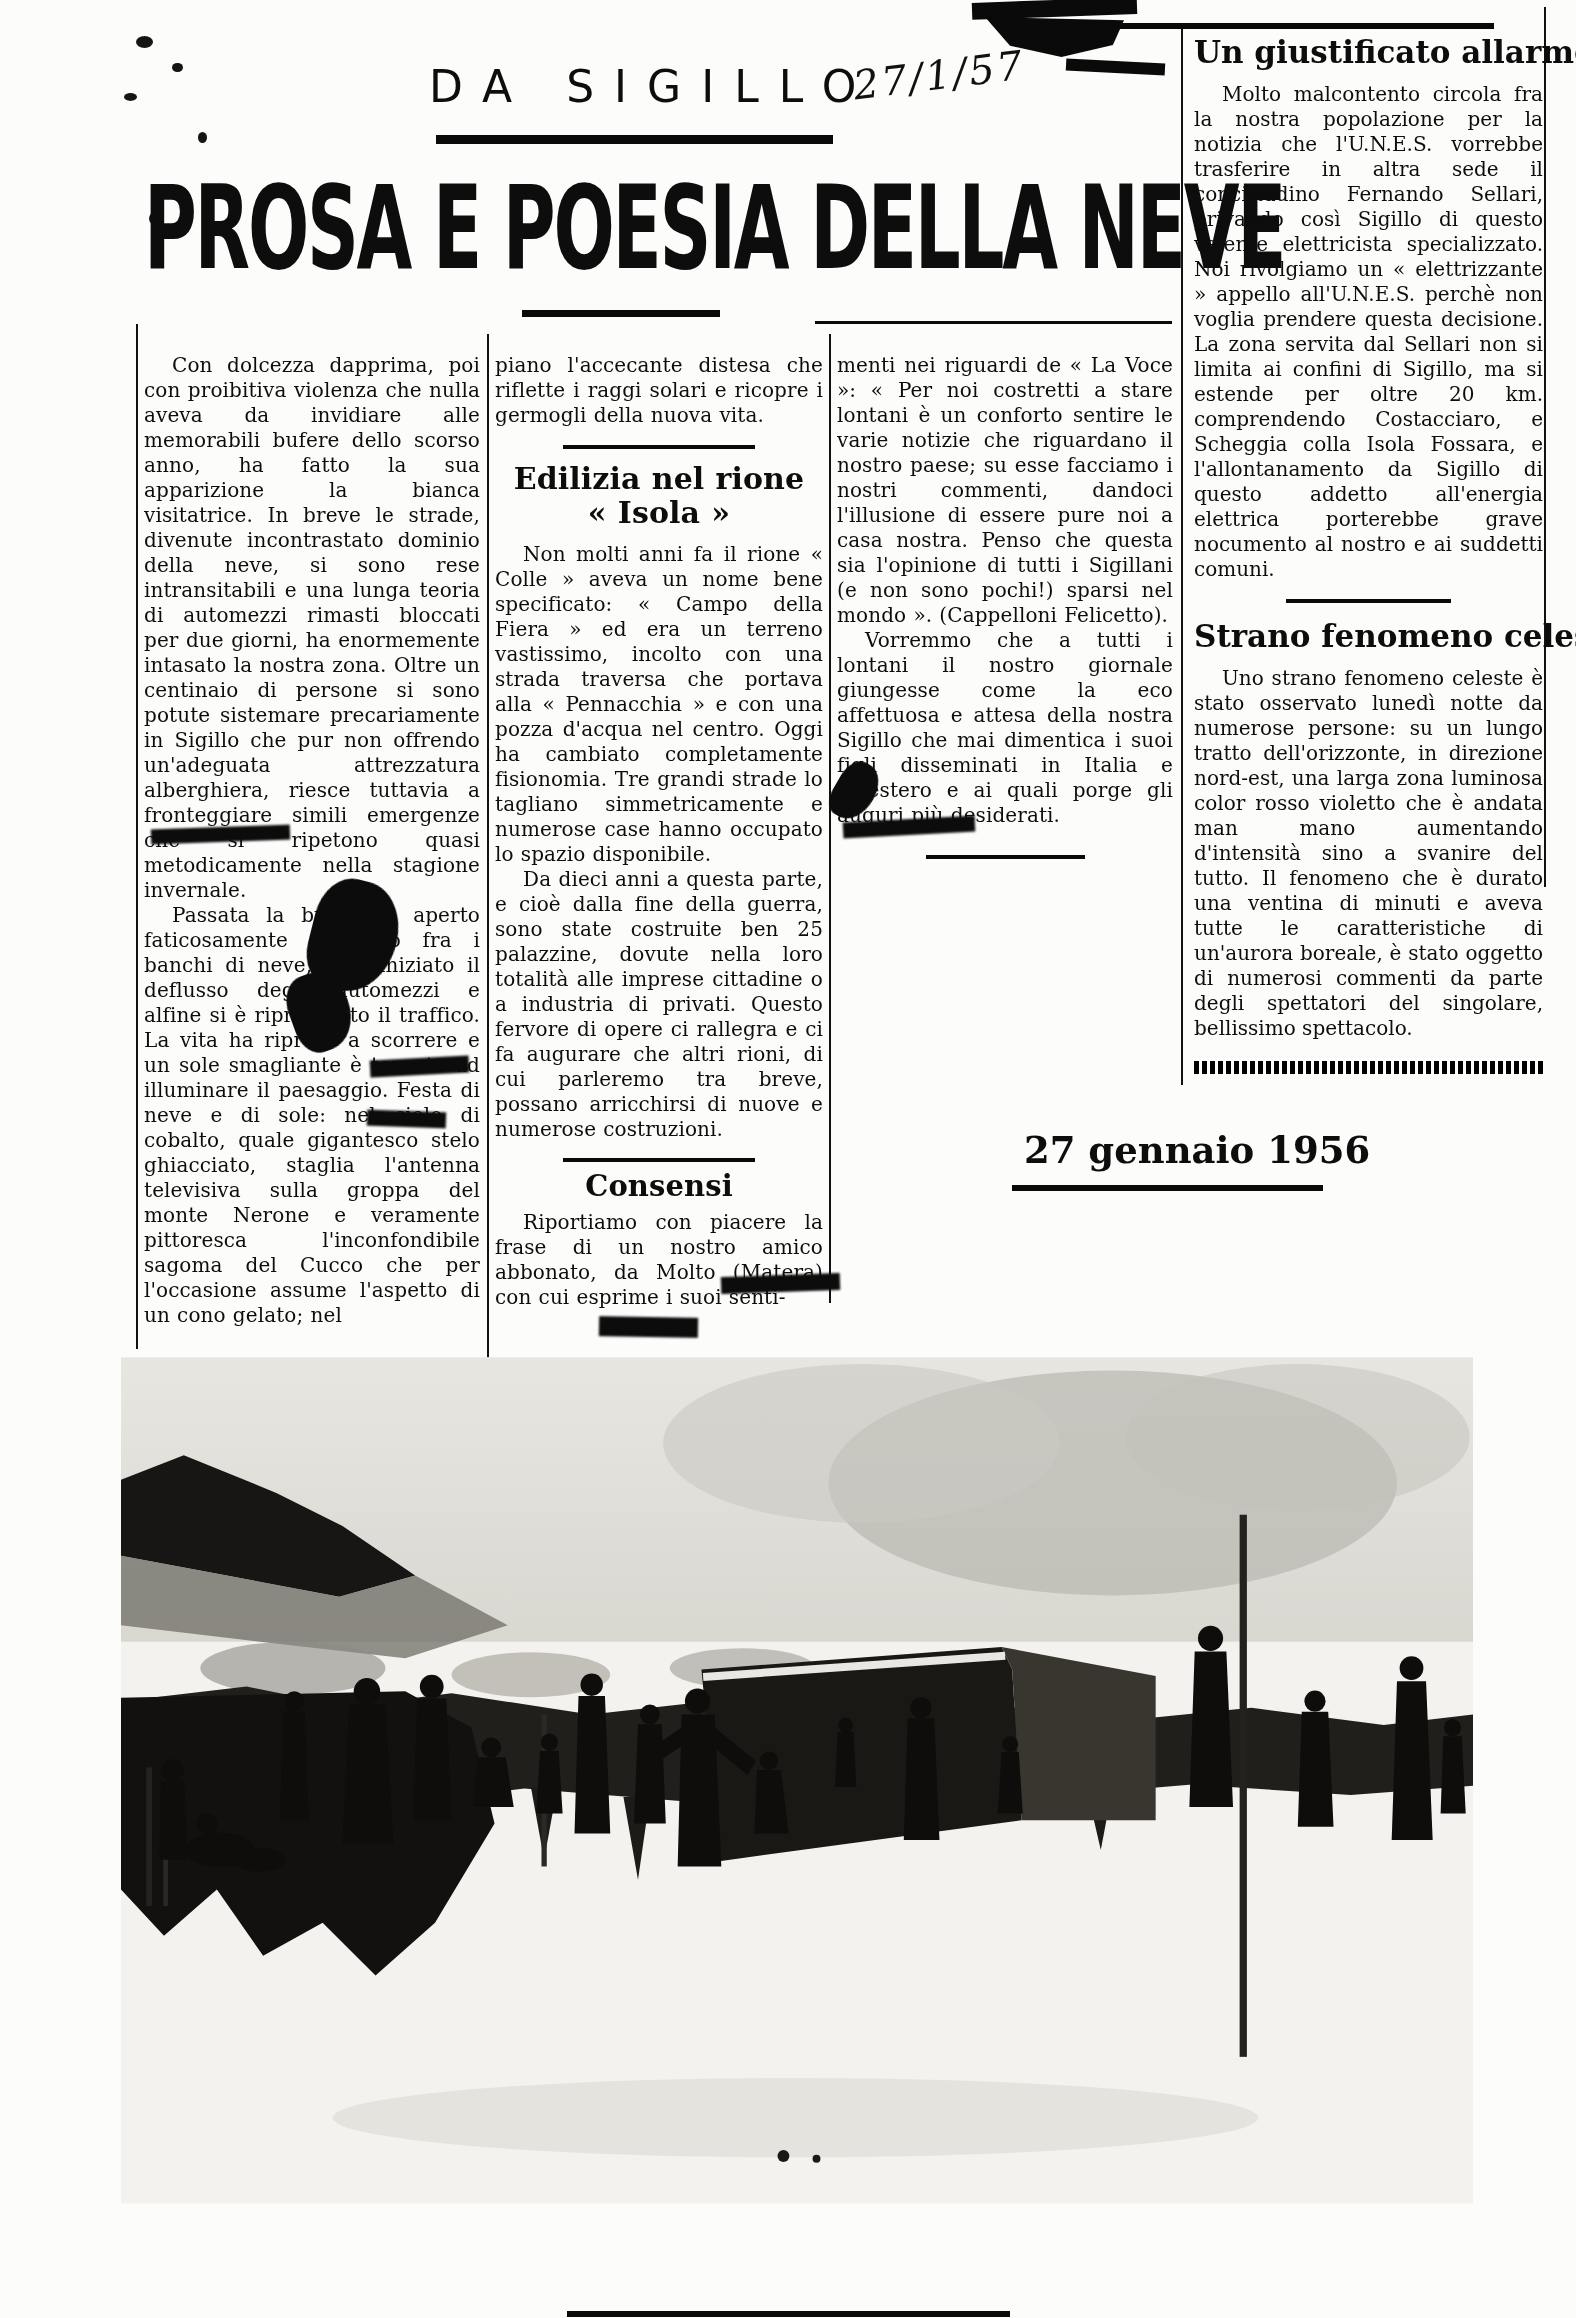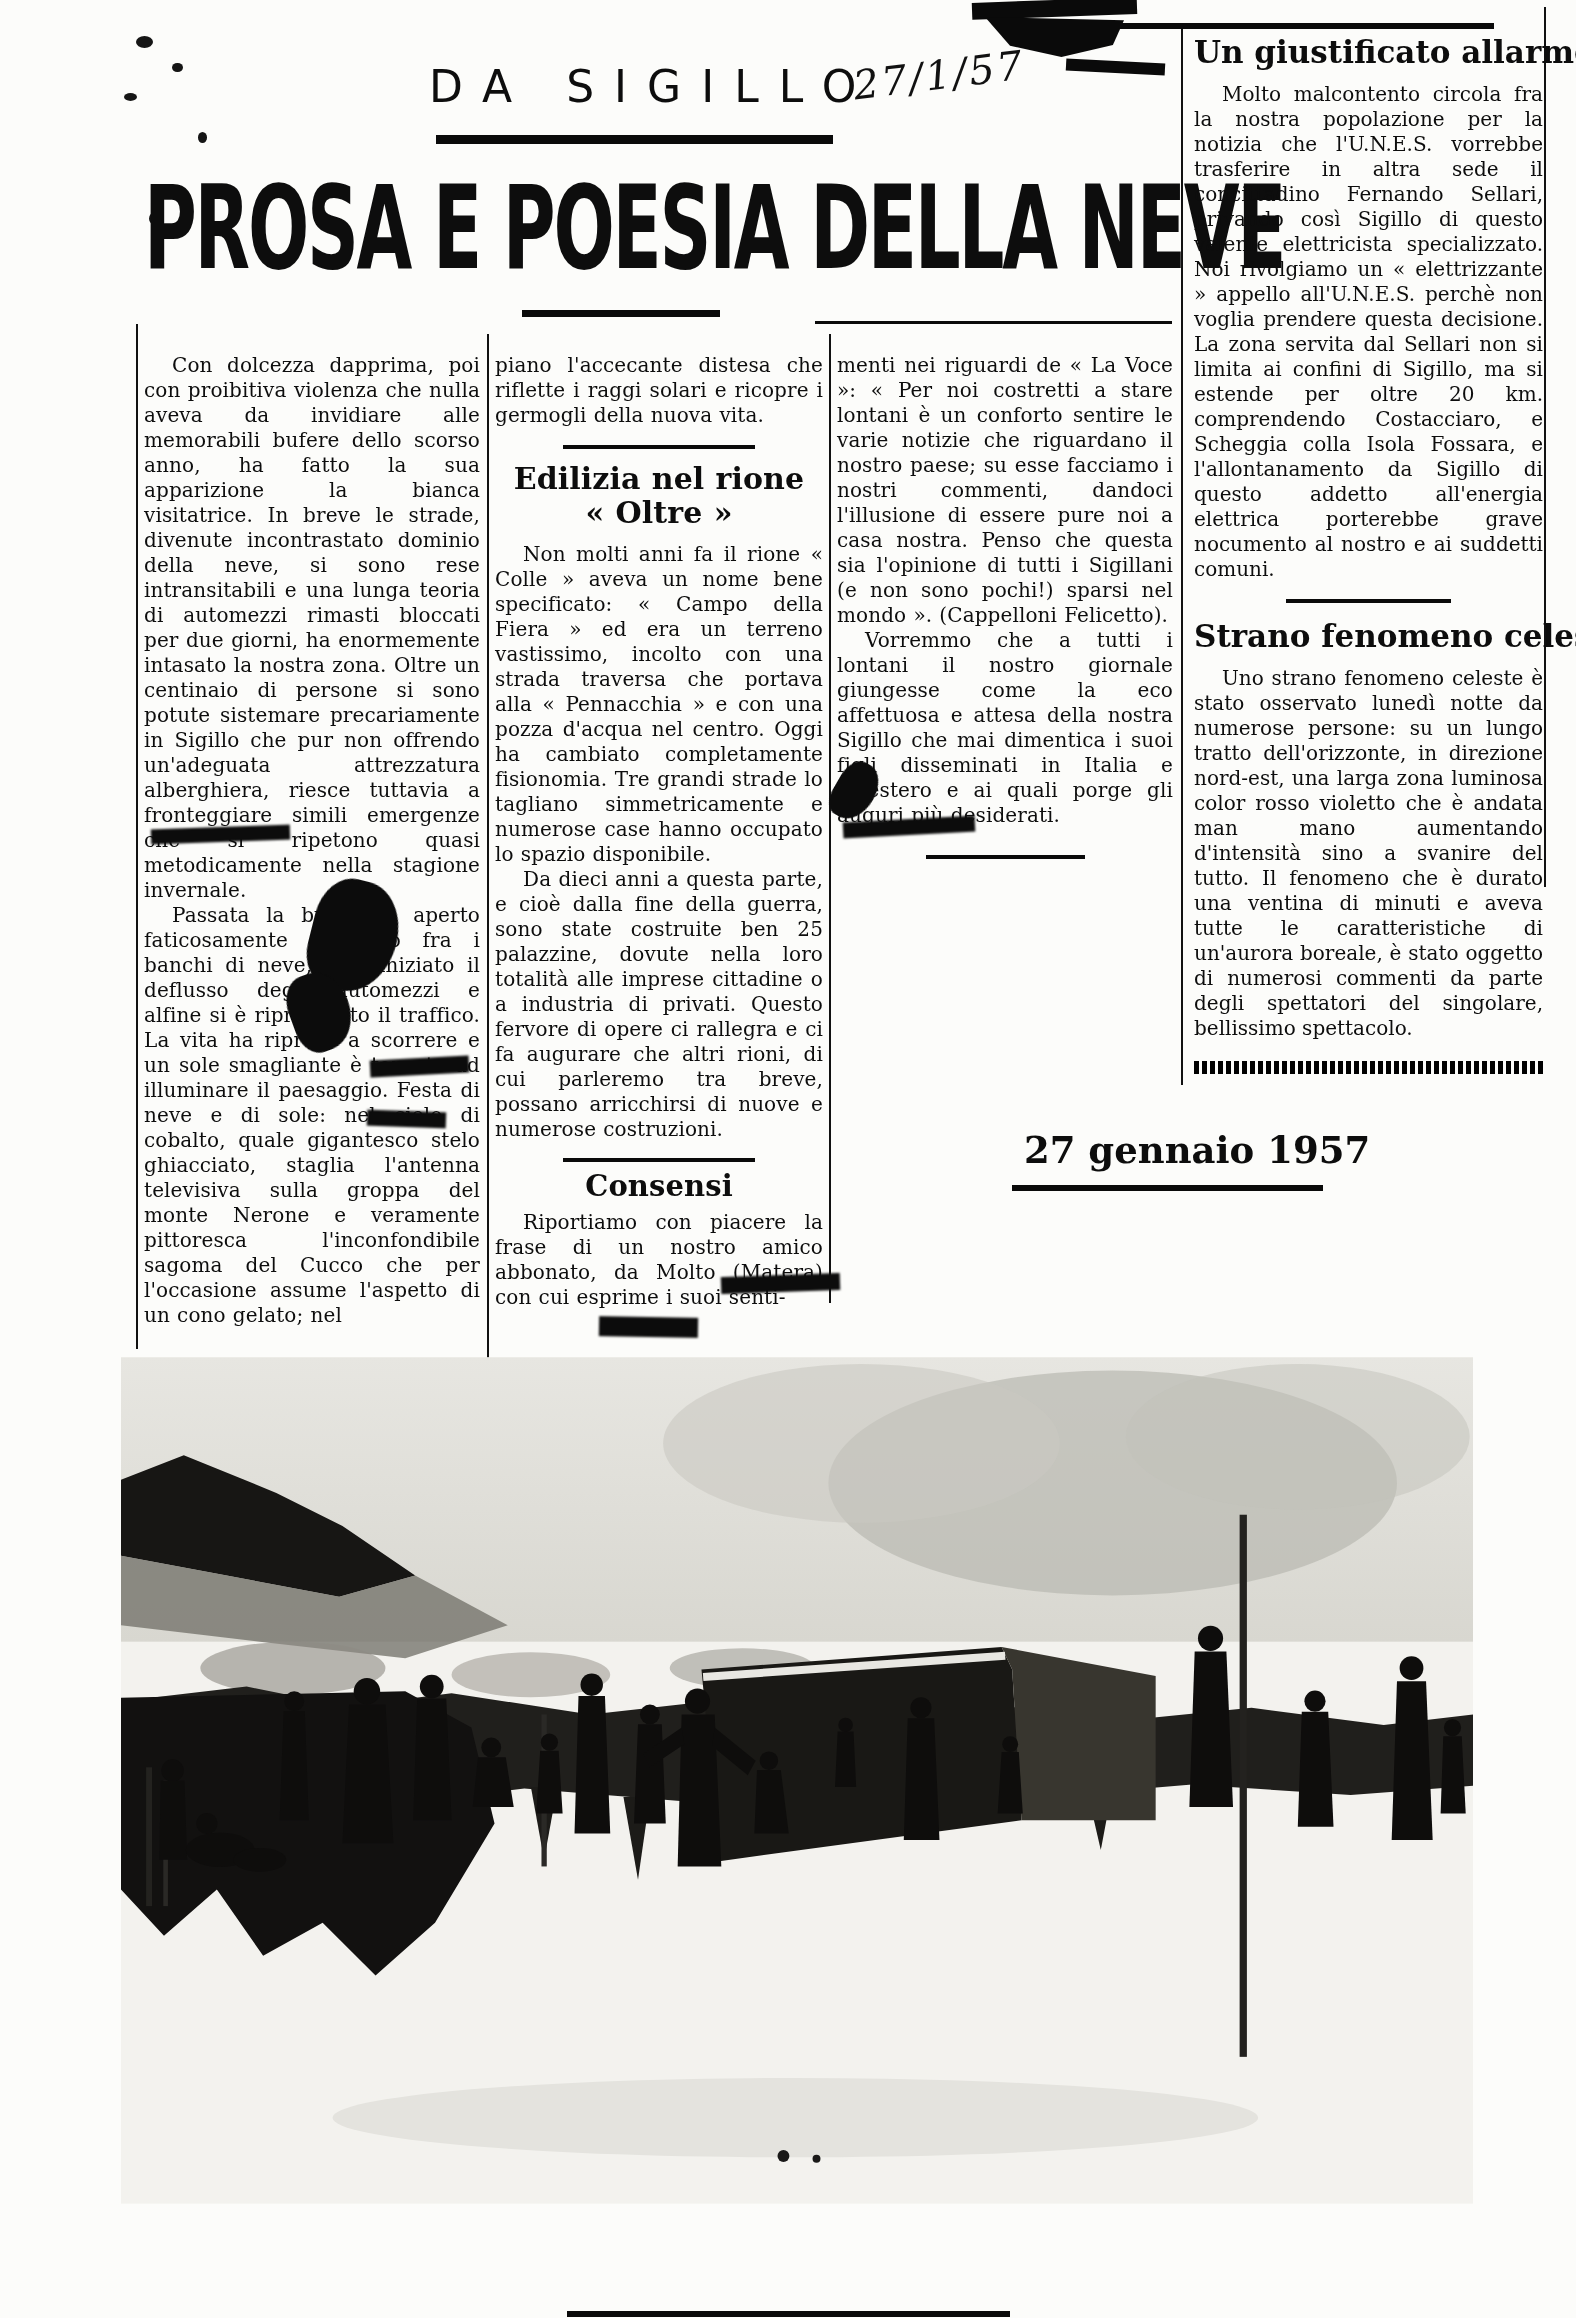--- a/index.html
+++ b/index.html
@@ -73,21 +73,21 @@
     <p class="ind">Con dolcezza dapprima, poi con proibitiva violenza che nulla aveva da invidiare alle memorabili bufere dello scorso anno, ha fatto la sua apparizione la bianca visitatrice. In breve le strade, divenute incontrastato dominio della neve, si sono rese intransitabili e una lunga teoria di automezzi rimasti bloccati per due giorni, ha enormemente intasato la nostra zona. Oltre un centinaio di persone si sono potute sistemare precariamente in Sigillo che pur non offrendo un'adeguata attrezzatura alberghiera, riesce tuttavia a fronteggiare simili emergenze che si ripetono quasi metodicamente nella stagione invernale.</p>
     <p class="ind">Passata la bufera e aperto faticosamente il varco fra i banchi di neve, si è iniziato il deflusso degli automezzi e alfine si è ripristinato il traffico. La vita ha ripreso a scorrere e un sole smagliante è tornato ad illuminare il paesaggio. Festa di neve e di sole: nel cielo di cobalto, quale gigantesco stelo ghiacciato, staglia l'antenna televisiva sulla groppa del monte Nerone e veramente pittoresca l'inconfondibile sagoma del Cucco che per l'occasione assume l'aspetto di un cono gelato; nel</p>
   </div>
 
   <div class="abs col" style="left:495px;top:353px;width:328px;">
     <p>piano l'accecante distesa che riflette i raggi solari e ricopre i germogli della nuova vita.</p>
     <div style="height:17px;"></div>
     <div class="divider"></div>
     <div style="height:13.2px;"></div>
     <p class="subhead">Edilizia nel rione</p>
-    <p class="subhead">« Oltre »</p>
+    <p class="subhead">« Isola »</p>
     <div style="height:12px;"></div>
     <p class="ind">Non molti anni fa il rione « Colle » aveva un nome bene specificato: « Campo della Fiera » ed era un terreno vastissimo, incolto con una strada traversa che portava alla « Pennacchia » e con una pozza d'acqua nel centro. Oggi ha cambiato completamente fisionomia. Tre grandi strade lo tagliano simmetricamente e numerose case hanno occupato lo spazio disponibile.</p>
     <p class="ind">Da dieci anni a questa parte, e cioè dalla fine della guerra, sono state costruite ben 25 palazzine, dovute nella loro totalità alle imprese cittadine o a industria di privati. Questo fervore di opere ci rallegra e ci fa augurare che altri rioni, di cui parleremo tra breve, possano arricchirsi di nuove e numerose costruzioni.</p>
     <div style="height:16px;"></div>
     <div class="divider"></div>
     <div style="height:12px;"></div>
     <p class="subhead2">Consensi</p>
     <div style="height:10.6px;"></div>
     <p class="ind">Riportiamo con piacere la frase di un nostro amico abbonato, da Molto (Matera) con cui esprime i suoi senti-</p>
   </div>
@@ -117,21 +117,21 @@
   <div class="abs smear" style="left:151px;top:827px;width:139px;height:14.5px;transform:rotate(-2deg);"></div>
   <div class="abs blot" style="left:311px;top:880px;width:86px;height:112px;transform:rotate(14deg);"></div>
   <div class="abs blot" style="left:290px;top:972px;width:60px;height:79px;transform:rotate(-20deg);"></div>
   <div class="abs smear" style="left:370px;top:1058px;width:99px;height:17px;transform:rotate(-3deg);"></div>
   <div class="abs smear" style="left:367px;top:1111px;width:79px;height:16px;transform:rotate(2deg);"></div>
   <div class="abs smear" style="left:843px;top:819px;width:132px;height:16px;transform:rotate(-3deg);"></div>
   <div class="abs blot" style="left:835px;top:761px;width:40px;height:60px;transform:rotate(30deg);"></div>
   <div class="abs smear" style="left:721px;top:1275px;width:119px;height:17px;transform:rotate(-2deg);"></div>
   <div class="abs smear" style="left:599px;top:1317px;width:99px;height:20px;transform:rotate(1deg);"></div>
 
-  <div class="abs dateline" style="left:1024px;top:1128px;">27 gennaio 1957</div>
+  <div class="abs dateline" style="left:1024px;top:1128px;">27 gennaio 1956</div>
   <div class="abs date-rule" style="left:1012px;top:1185px;width:311px;"></div>
 
   <svg class="abs" style="left:121px;top:1357px;" width="1352" height="847" viewBox="0 0 2045 1280">
     <defs>
       <linearGradient id="sky" x1="0" y1="0" x2="0" y2="1">
         <stop offset="0" stop-color="#e7e6e1"></stop>
           <stop offset="1" stop-color="#d8d7d0"></stop>
       </linearGradient>
     </defs>
     <rect x="0" y="0" width="2045" height="1280" fill="#f3f2ee"></rect>

